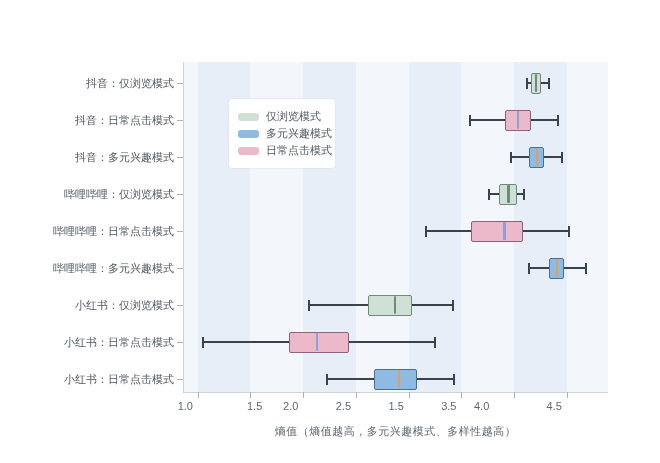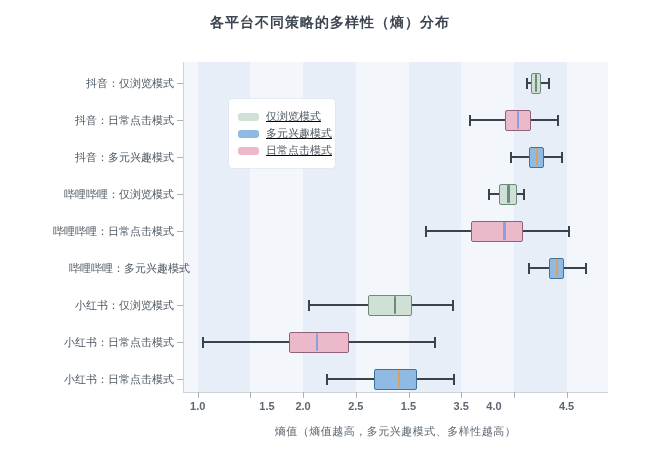--- a/index.html
+++ b/index.html
@@ -16,51 +16,50 @@
   .plot{
     position:absolute;left:183px;top:62px;width:425px;height:330px;
     background:#f3f7fb;overflow:hidden;
   }
   .stripe{position:absolute;top:0;height:100%;background:#e8eef8;}
   .spine-left{position:absolute;left:183px;top:62px;width:1px;height:330px;background:#ccd3db;}
   .spine-bottom{position:absolute;left:183px;top:392px;width:425px;height:1px;background:#ccd3db;}
   .xtick-mark{position:absolute;top:392px;width:1px;height:6px;background:#aab2bb;}
   .ytick-mark{position:absolute;left:177px;width:6px;height:1px;background:#aab2bb;}
   .xtick-label{
-    position:absolute;top:400px;width:40px;margin-left:-20px;text-align:center;
-    font-size:11px;color:#5d6771;font-weight:bold;
+    position:absolute;top:400px;width:40px;margin-left:-20px;
+    font-size:11px;color:#5d6771;
   }
   .ylabel{
     position:absolute;left:0;width:174px;text-align:right;
     font-size:11px;color:#4d5761;line-height:14px;margin-top:-7px;
   }
   .xlabel{
     position:absolute;left:183px;top:424px;width:425px;text-align:center;
     font-size:11px;color:#5d6771;letter-spacing:0.5px;
   }
   
   .whisker-line{position:absolute;height:2px;background:#39434d;margin-top:-1px;}
   .whisker-cap{position:absolute;width:2px;height:11px;background:#39434d;margin-top:-5.5px;}
   .box{position:absolute;height:21px;margin-top:-10.5px;border:1.5px solid;border-radius:2px;box-sizing:border-box;}
   .median{position:absolute;width:2.5px;height:18px;margin-top:-9px;border-radius:1px;}
   
   .legend{
     position:absolute;left:229px;top:99px;width:106px;height:69px;
-    background:#ffffff;border-radius:4px;box-shadow:0 0 0 1px rgba(220,228,238,0.55);text-decoration:underline;
+    background:#ffffff;border-radius:4px;box-shadow:0 0 0 1px rgba(220,228,238,0.55);
   }
   .legend-item{display:flex;align-items:center;height:17px;margin:0 0 0 9px;}
   .legend-item:first-child{margin-top:9px;}
   .legend-swatch{width:21px;height:8px;border-radius:3px;margin-right:7px;flex:0 0 auto;}
   .legend-label{font-size:11px;color:#4d5761;white-space:nowrap;}
 </style>
 </head>
 <body>
 
 <div class="fig">
-  <div class="title">各平台不同策略的多样性（熵）分布</div>
 
   <div class="plot">
     <div id="stripes">
         <div class="stripe" style="left: 14.7px; width: 52.7px;"></div>
         <div class="stripe" style="left: 120.1px; width: 52.7px;"></div>
         <div class="stripe" style="left: 225.5px; width: 52.7px;"></div>
         <div class="stripe" style="left: 330.9px; width: 52.7px;"></div>
       </div>
     <div id="glyphs">
         <div>
@@ -137,21 +136,21 @@
       <div class="ylabel" style="top: 83px;">抖音：仅浏览模式</div>
       <div class="ytick-mark" style="top: 120px;"></div>
       <div class="ylabel" style="top: 120px;">抖音：日常点击模式</div>
       <div class="ytick-mark" style="top: 157px;"></div>
       <div class="ylabel" style="top: 157px;">抖音：多元兴趣模式</div>
       <div class="ytick-mark" style="top: 194px;"></div>
       <div class="ylabel" style="top: 194px;">哔哩哔哩：仅浏览模式</div>
       <div class="ytick-mark" style="top: 231px;"></div>
       <div class="ylabel" style="top: 231px;">哔哩哔哩：日常点击模式</div>
       <div class="ytick-mark" style="top: 268px;"></div>
-      <div class="ylabel" style="top: 268px; padding-left: 16px;">哔哩哔哩：多元兴趣模式</div>
+      <div class="ylabel" style="top: 268px;">哔哩哔哩：多元兴趣模式</div>
       <div class="ytick-mark" style="top: 305px;"></div>
       <div class="ylabel" style="top: 305px;">小红书：仅浏览模式</div>
       <div class="ytick-mark" style="top: 342px;"></div>
       <div class="ylabel" style="top: 342px;">小红书：日常点击模式</div>
       <div class="ytick-mark" style="top: 379px;"></div>
       <div class="ylabel" style="top: 379px;">小红书：日常点击模式</div>
     </div>
   <div id="xaxis">
       <div class="xtick-mark" style="left: 197.7px;"></div>
       <div class="xtick-label" style="left: 197.7px;">1.0</div>

